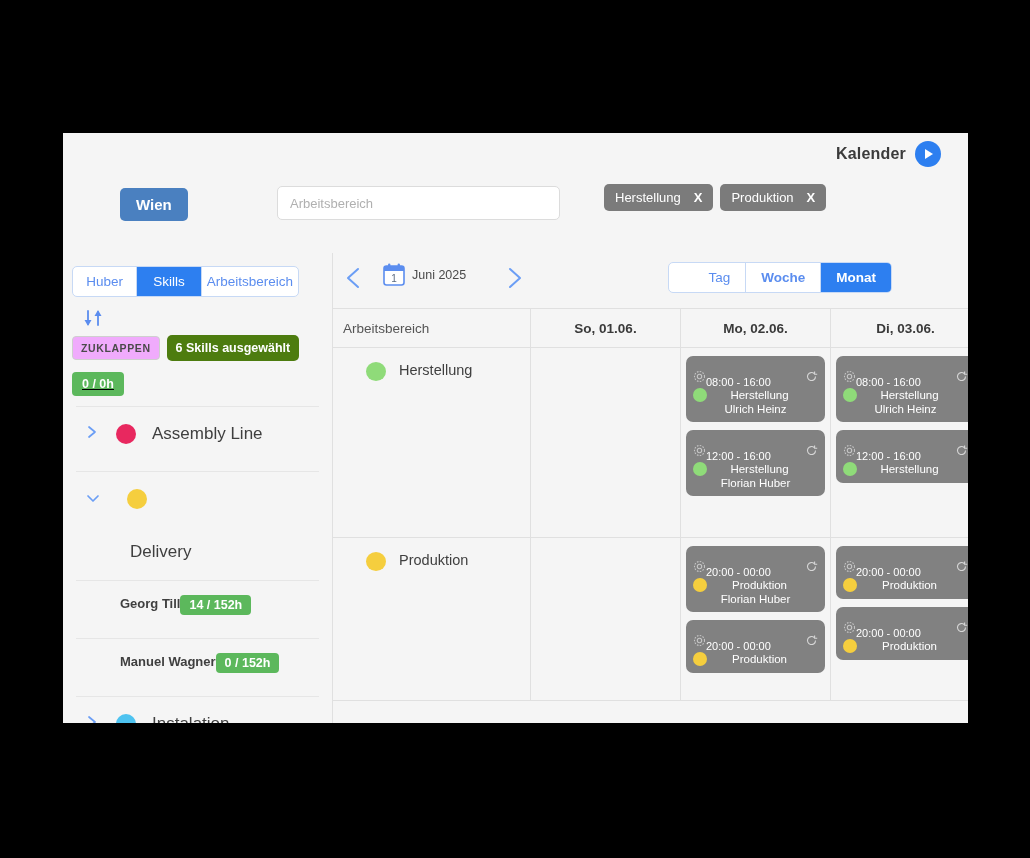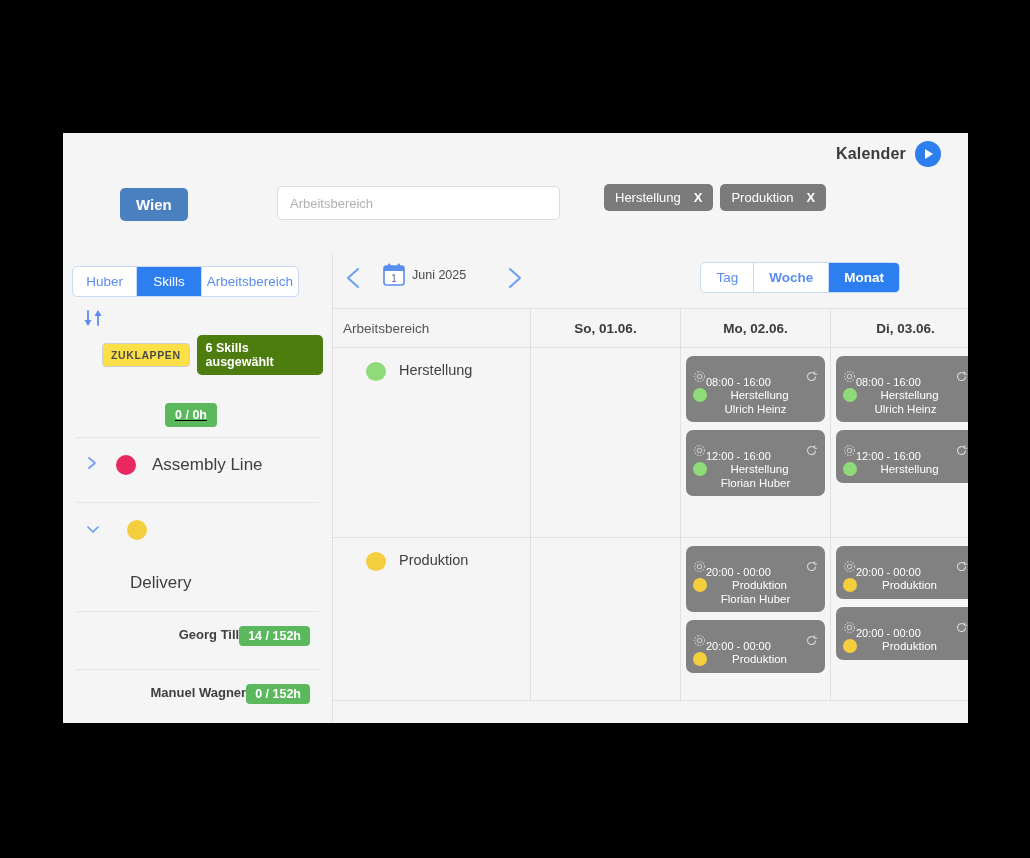--- a/index.html
+++ b/index.html
@@ -77,46 +77,46 @@
   }
   .tab {
     flex: 1; text-align: center; font-size: 13.5px;
     padding: 7px 5px; color: #5b8def; cursor: pointer; white-space: nowrap;
   }
   .tab + .tab { border-left: 1px solid #c7d9f5; }
   .tab.active { background: #2d7ff0; color: #ffffff; }
   .sort-icon { margin: 8px 0 0 9px; width: 26px; height: 26px; cursor: pointer; }
   .collapse-row { display: flex; align-items: center; gap: 7px; margin-top: 4px; }
   .zuklappen {
-    background: #fde047; border: 1px solid #cfcfcf; border-radius: 4px;
+    background: #f0abfc; border: 1px solid #cfcfcf; border-radius: 4px;
     font-size: 10.5px; font-weight: bold; color: #4a4a4a;
-    letter-spacing: .6px; padding: 5px 8px; cursor: pointer; margin-left: 30px;
+    letter-spacing: .6px; padding: 5px 8px; cursor: pointer;
   }
   .skills-badge {
     background: #4d7c0f; color: #ffffff; border-radius: 5px;
     font-size: 12.5px; font-weight: bold; padding: 6px 9px; cursor: pointer;
   }
-  .hours-row { display: flex; justify-content: center; margin-top: 28px; padding-right: 13px; text-decoration: underline;}
+  .hours-row { display: flex; justify-content: flex-start; margin-top: 11px; padding-right: 13px; text-decoration: underline;}
   .hours-badge {
     background: #5cb85c; color: #ffffff; border-radius: 4px;
     font-size: 12.5px; font-weight: bold; padding: 5px 10px;
   }
   .divider { height: 1px; background: #e6e6e6; margin: 10px 4px 0 4px; }
   .skill-group { position: relative; }
   .skill-head {
     display: flex; align-items: flex-end; gap: 16px;
     padding: 17px 4px 17px 14px; cursor: pointer; position: relative;
   }
   .skill-head.expanded { padding-bottom: 8px; flex-wrap: wrap; gap: 27px; }
   .chev { width: 14px; color: #6b9ef5; flex: 0 0 14px; }
   .dot { width: 20px; height: 20px; border-radius: 50%; flex: 0 0 20px; }
   .skill-name { font-size: 17px; color: #3f3f3f; }
   .skill-head.expanded .skill-name { width: 100%; margin: 6px 0 0 44px; }
   .member-row {
-    display: flex; align-items: center; justify-content: flex-end;
+    display: flex; align-items: center; justify-content: flex-start;
     padding: 11px 13px 11px 48px; min-height: 47px;
   }
   .member-name { font-size: 13px; font-weight: bold; color: #3f3f3f; line-height: 1.25; }
   .member-hours {
     background: #5cb85c; color: #ffffff; border-radius: 4px;
     font-size: 12.5px; font-weight: bold; padding: 3px 9px; white-space: nowrap;
   }
 
   
   .calendar { flex: 1; position: relative; border-left: 1px solid #e0e0e0; }
@@ -127,23 +127,23 @@
   }
   .arrow.prev { left: 8px; }
   .arrow.next { left: 168px; }
   .date-pill {
     position: absolute; left: 50px; top: 10px;
     display: flex; align-items: center; gap: 7px; cursor: pointer;
   }
   .cal-icon { width: 22px; height: 24px; }
   .date-label { font-size: 12.5px; color: #4a4a4a; }
   .view-toggle {
-    position: absolute; right: 68px; top: 9px;
+    position: absolute; right: 76px; top: 9px;
     display: flex; border: 1px solid #c7d9f5; border-radius: 5px;
-    overflow: hidden; background: #ffffff;
+    overflow: hidden; background: #ffffff; padding-left: 24px;
   }
   .view-btn {
     font-size: 13.5px; padding: 7px 15px; color: #5b8def; cursor: pointer;
   }
   .view-btn + .view-btn { border-left: 1px solid #c7d9f5; font-weight: bold; }
   .view-btn.active { background: #2d7ff0; color: #ffffff; }
 
   .grid { position: absolute; left: 0; right: 0; top: 55px; bottom: 0; }
   .grid-header { display: flex; height: 40px; border-top: 1px solid #e0e0e0;
                  border-bottom: 1px solid #e0e0e0; }

